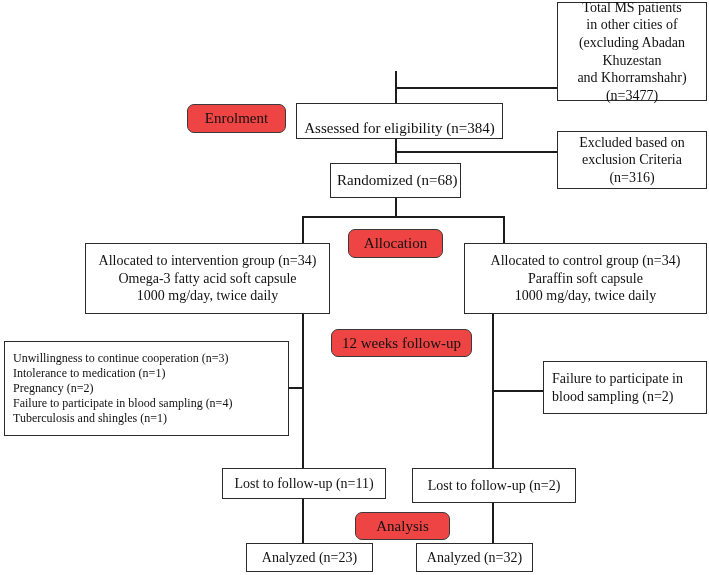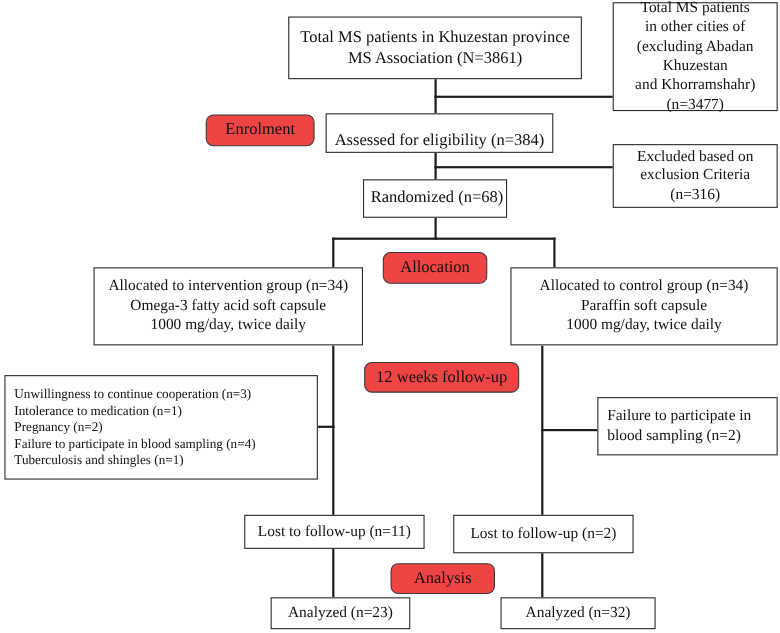--- a/index.html
+++ b/index.html
@@ -93,24 +93,20 @@
   <div class="hline" style="left:288px; top:387px; width:16px;"></div>
 
   <div class="vline" style="left:492px; top:314px; height:158px;"></div>
 
   <div class="hline" style="left:492px; top:390px; width:52px;"></div>
 
   <div class="vline" style="left:302px; top:498px; height:45px;"></div>
 
   <div class="vline" style="left:492px; top:498px; height:45px;"></div>
 
-  <div class="box center pad-c fs15" style="left:262px; top:15px; width:267px; height:57px;">
-    <span class="line">Total MS patients in Khuzestan province</span>
-    <span class="line">MS Association (N=3861)</span>
-  </div>
 
   <div class="box center pad-c fs14" style="left:557px; top:2px; width:150px; height:99px;">
     <span class="line">Total MS patients</span>
     <span class="line">in other cities of</span>
     <span class="line">(excluding Abadan</span>
     <span class="line">Khuzestan</span>
     <span class="line">and Khorramshahr)</span>
     <span class="line">(n=3477)</span>
   </div>
 
@@ -174,17 +170,17 @@
   </div>
 
   <div class="stage fs15" style="left:355px; top:512px; width:95px; height:28px;">
     <span>Analysis</span>
   </div>
 
   <div class="box center pad-c fs14" style="left:246px; top:543px; width:127px; height:29px;">
     <span class="line">Analyzed (n=23)</span>
   </div>
 
-  <div class="box center pad-c fs14" style="left:455px; top:543px; width:141px; height:29px;">
+  <div class="box center pad-c fs14" style="left:416px; top:543px; width:117px; height:29px;">
     <span class="line">Analyzed (n=32)</span>
   </div>
 
 </div>
 
 </body></html>

